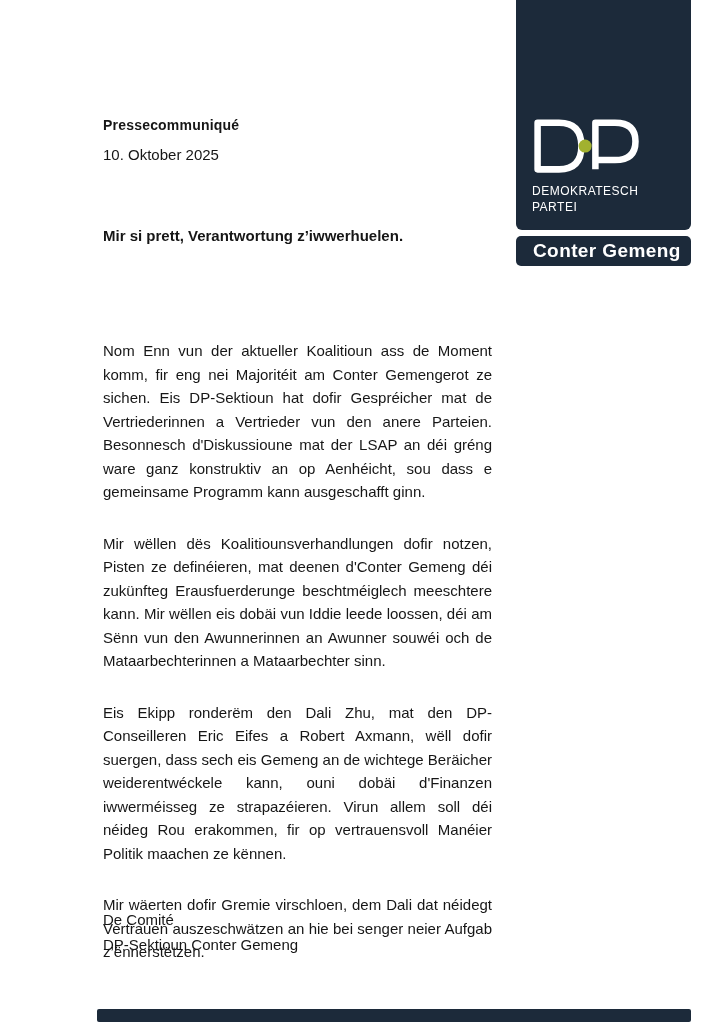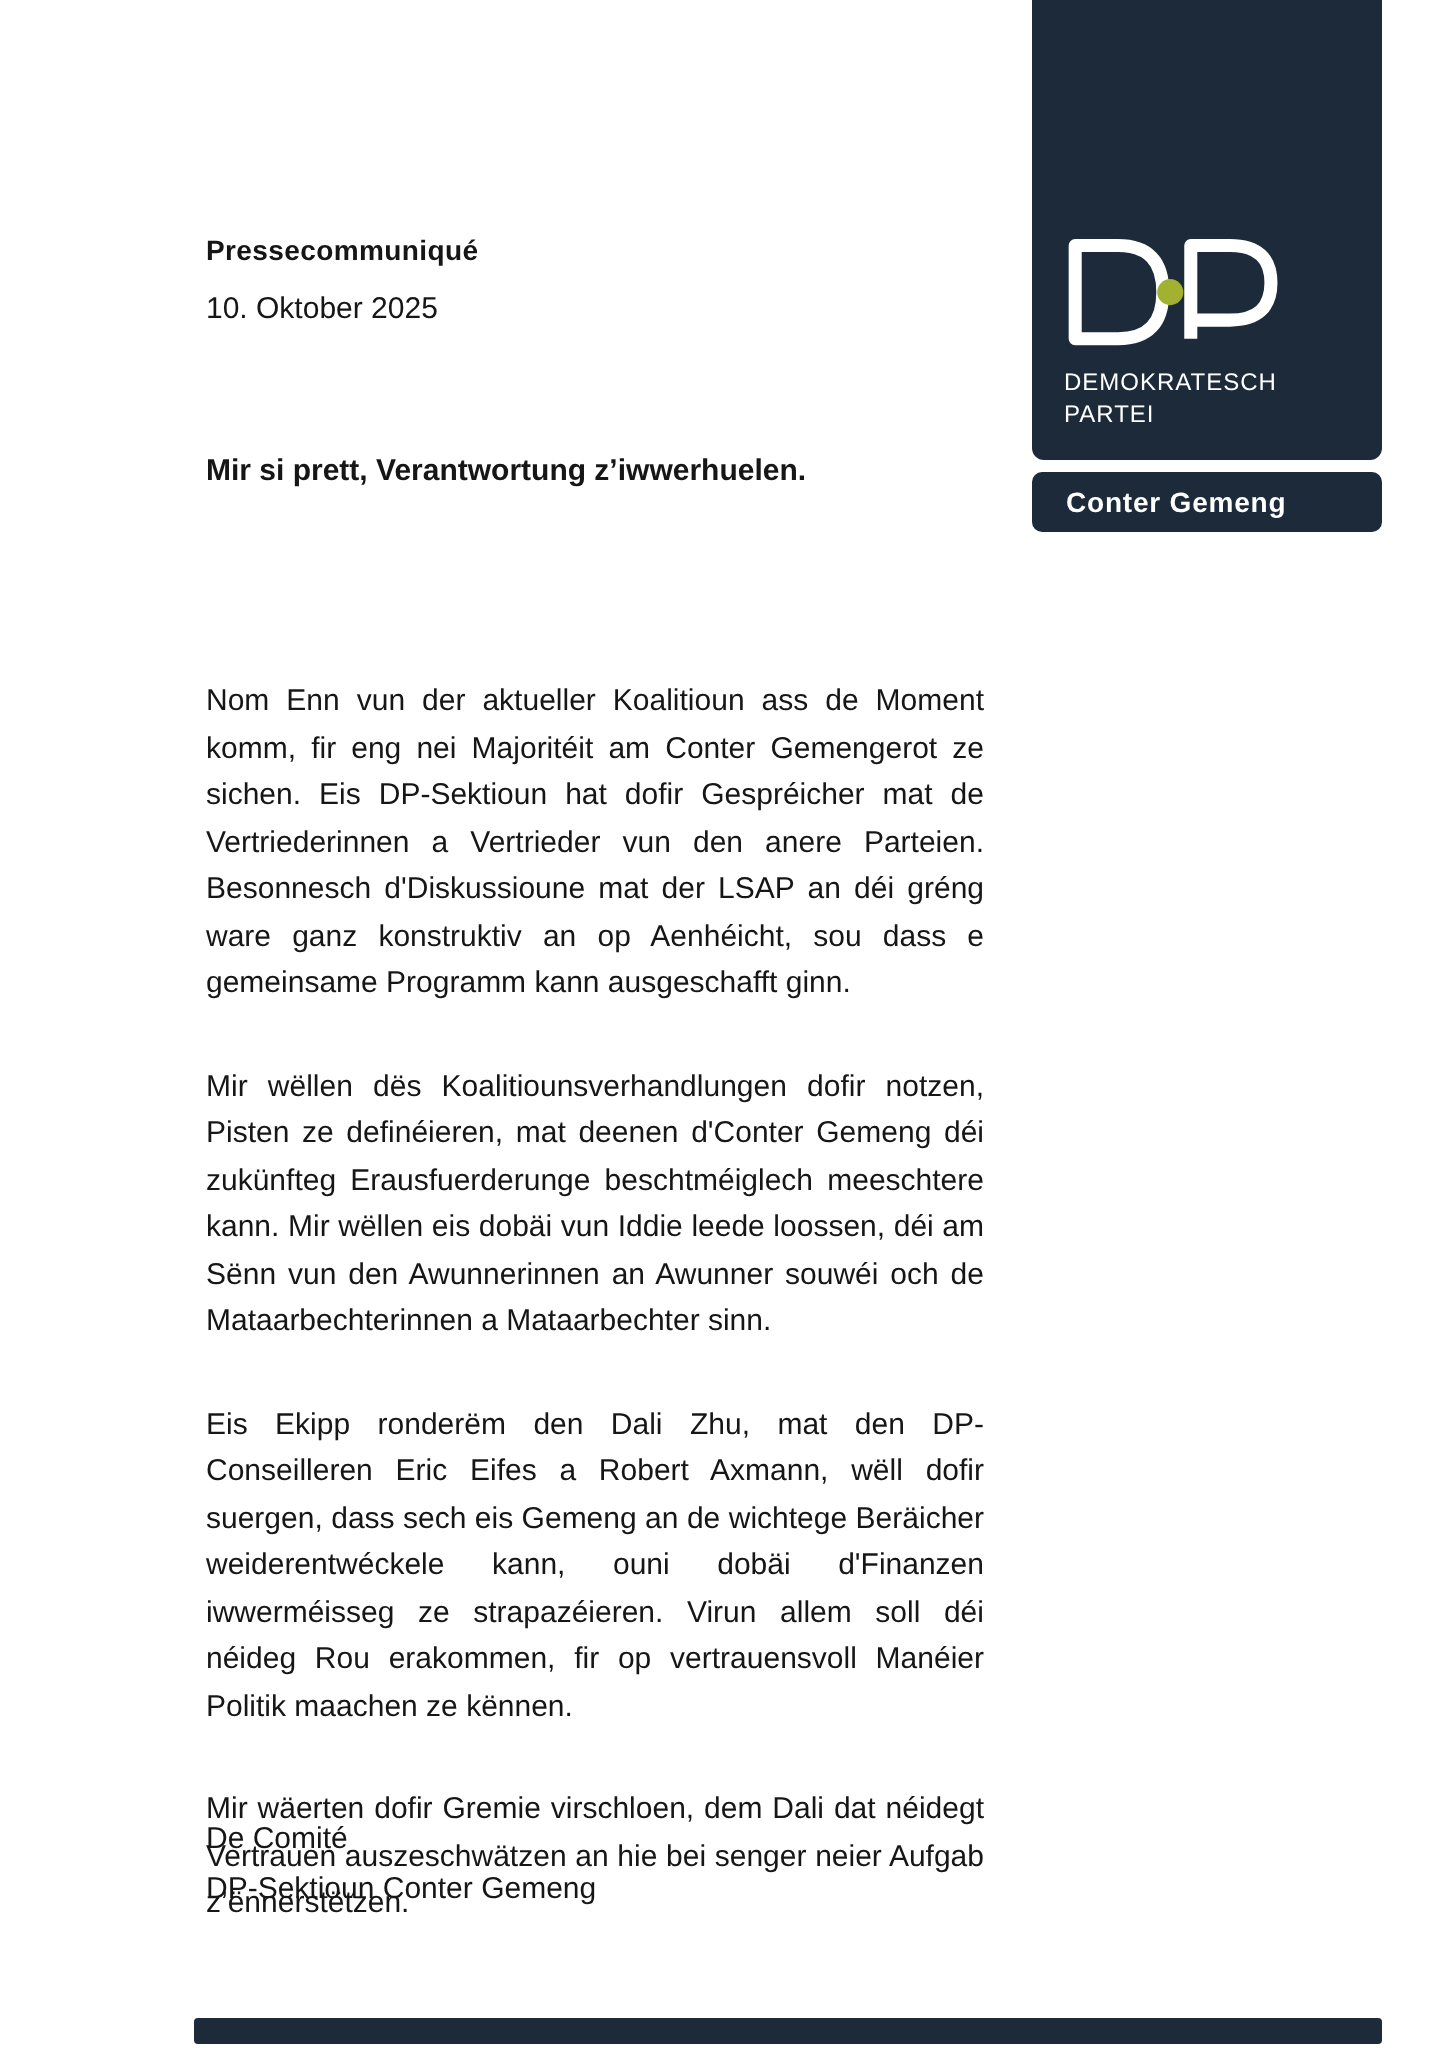--- a/index.html
+++ b/index.html
@@ -54,21 +54,21 @@
   .party{
     color:#fff;font-size:12px;font-weight:normal;
     letter-spacing:.5px;line-height:16px;
   }
   .logo-section{
     margin-top:6px;width:175px;height:30px;
     background:var(--navy);border-radius:5px;
     display:flex;align-items:center;padding-left:17px;
   }
   .logo-section span{
-    color:#fff;font-size:14px;font-weight:bold;letter-spacing:.4px;
+    color:#fff;font-size:19px;font-weight:bold;letter-spacing:.4px;
   }
   
   .footer-bar{
     position:absolute;left:97px;top:1009px;width:594px;height:13px;
     background:var(--navy);border-radius:2px;
   }
 </style>
 </head>
 <body>
 

